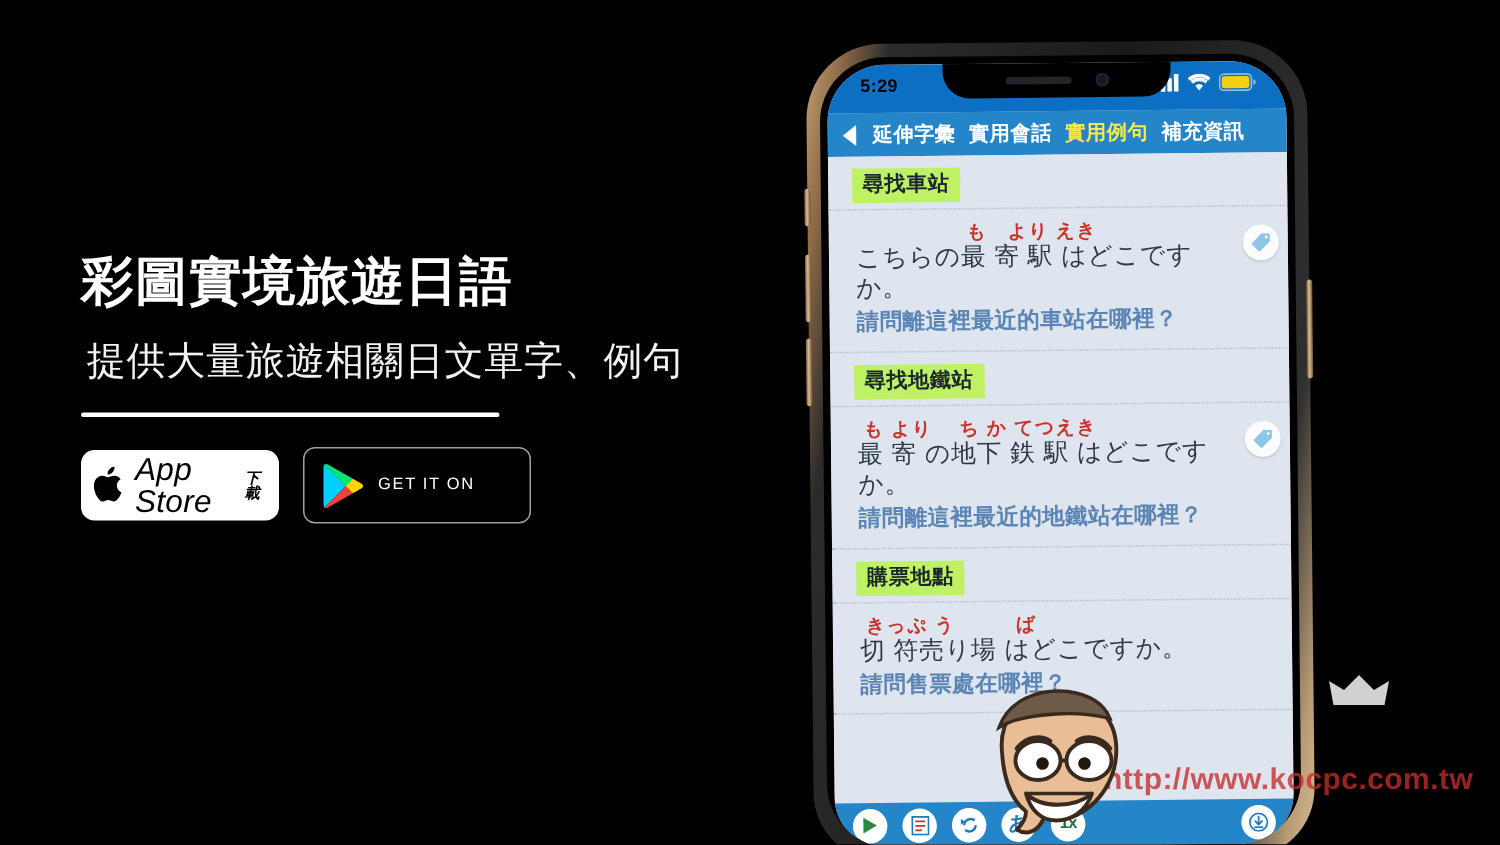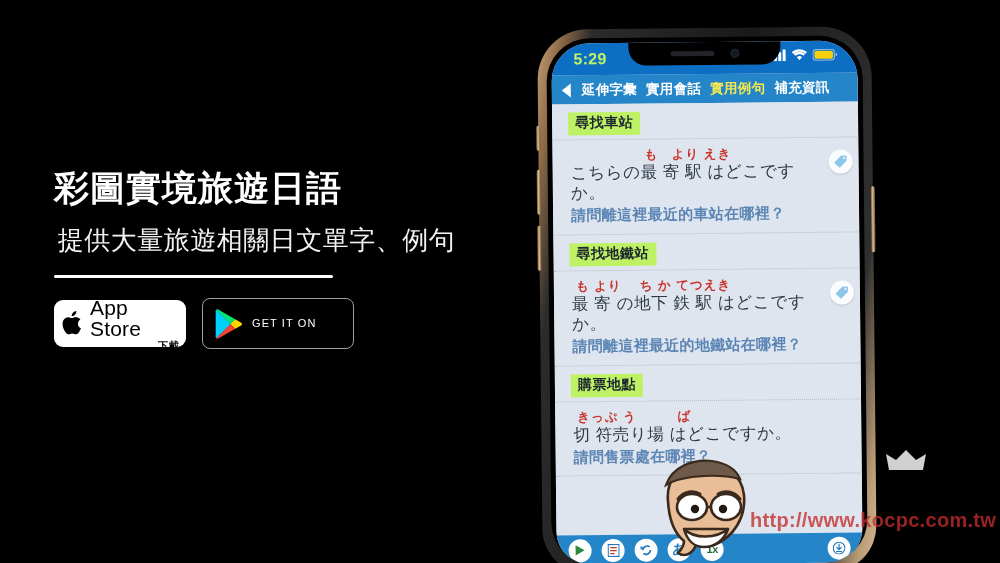--- a/index.html
+++ b/index.html
@@ -27,21 +27,21 @@
 
   .badges{margin-top:20px;display:flex;gap:16px;align-items:center;}
 
   
   .badge-appstore{
     width:132px;height:47px;background:#ffffff;border-radius:9px;
     display:flex;align-items:center;justify-content:center;gap:8px;
     padding:0 6px;box-sizing:border-box;
   }
   .apple-logo{width:22px;height:26px;flex:none;}
-  .as-text{display:flex;flex-direction:column;align-items:flex-end;line-height:1;}
+  .as-text{display:flex;flex-direction:row;align-items:center;line-height:1;font-style:italic;}
   .as-main{font-size:21px;font-weight:500;color:#000;letter-spacing:.2px;}
   .as-sub{font-size:10px;font-weight:700;color:#000;margin-top:2px;letter-spacing:1px;}
 
   
   .badge-gplay{
     width:152px;height:51px;background:#000;border:1.4px solid #9e9e9e;border-radius:8px;
     display:flex;align-items:center;gap:10px;padding:0 12px;box-sizing:border-box;
   }
   .gp-tri{width:27px;height:30px;flex:none;}
   .gp-text{display:flex;flex-direction:row;line-height:1;}
@@ -71,21 +71,21 @@
   .btn-volup{left:-2px;top:140px;width:4px;height:45px;}
   .btn-voldn{left:-2px;top:196px;width:4px;height:45px;}
   .btn-power{right:-2px;top:160px;width:4px;height:66px;}
 
   
   .statusbar{
     position:relative;height:32px;background:#0d6fc4;
     display:flex;align-items:flex-start;justify-content:space-between;
     padding:7px 20px 0 22px;box-sizing:border-box;
   }
-  .sb-time{color:#bef264;font-size:16px;font-weight:700;letter-spacing:.3px;}
+  .sb-time{color:#000000;font-size:12px;font-weight:700;letter-spacing:.3px;}
   .sb-right{display:flex;align-items:center;gap:5px;margin-top:1px;}
   .notch{
     position:absolute;left:50%;transform:translateX(-50%);top:-6px;
     width:152px;height:29px;background:#000;border-radius:0 0 18px 18px;
     display:flex;align-items:center;justify-content:center;gap:16px;z-index:5;
   }
   .speaker-grille{width:44px;height:5px;background:#23242a;border-radius:3px;margin-top:5px;}
   .front-cam{width:9px;height:9px;border-radius:50%;background:#15181f;box-shadow:inset 0 0 2px #2f4466;margin-top:5px;}
 
   
@@ -127,21 +127,21 @@
   .tb-ico.t-x{color:#1f6f3e;font-size:11px;font-weight:700;letter-spacing:-.5px;}
 
   
   .watermark{position:absolute;left:650px;top:452px;width:350px;height:105px;pointer-events:none;}
   .wm-chars{
     position:absolute;left:80px;top:2px;font-size:49px;font-weight:700;
     color:rgba(120,145,168,.58);letter-spacing:1px;white-space:nowrap;
     -webkit-text-stroke:1px rgba(60,85,110,.45);
   }
   .wm-url{
-    position:absolute;left:100px;top:57px;font-size:20px;font-weight:700;
+    position:absolute;left:86px;top:57px;font-size:20px;font-weight:700;
     color:rgba(196,44,44,.78);letter-spacing:.3px;white-space:nowrap;
   }
   .wm-crown{position:absolute;left:236px;top:-3px;}
   .wm-face{position:absolute;left:0px;top:5px;}
 </style>
 </head>
 <body>
 
 <div class="stage">
 

